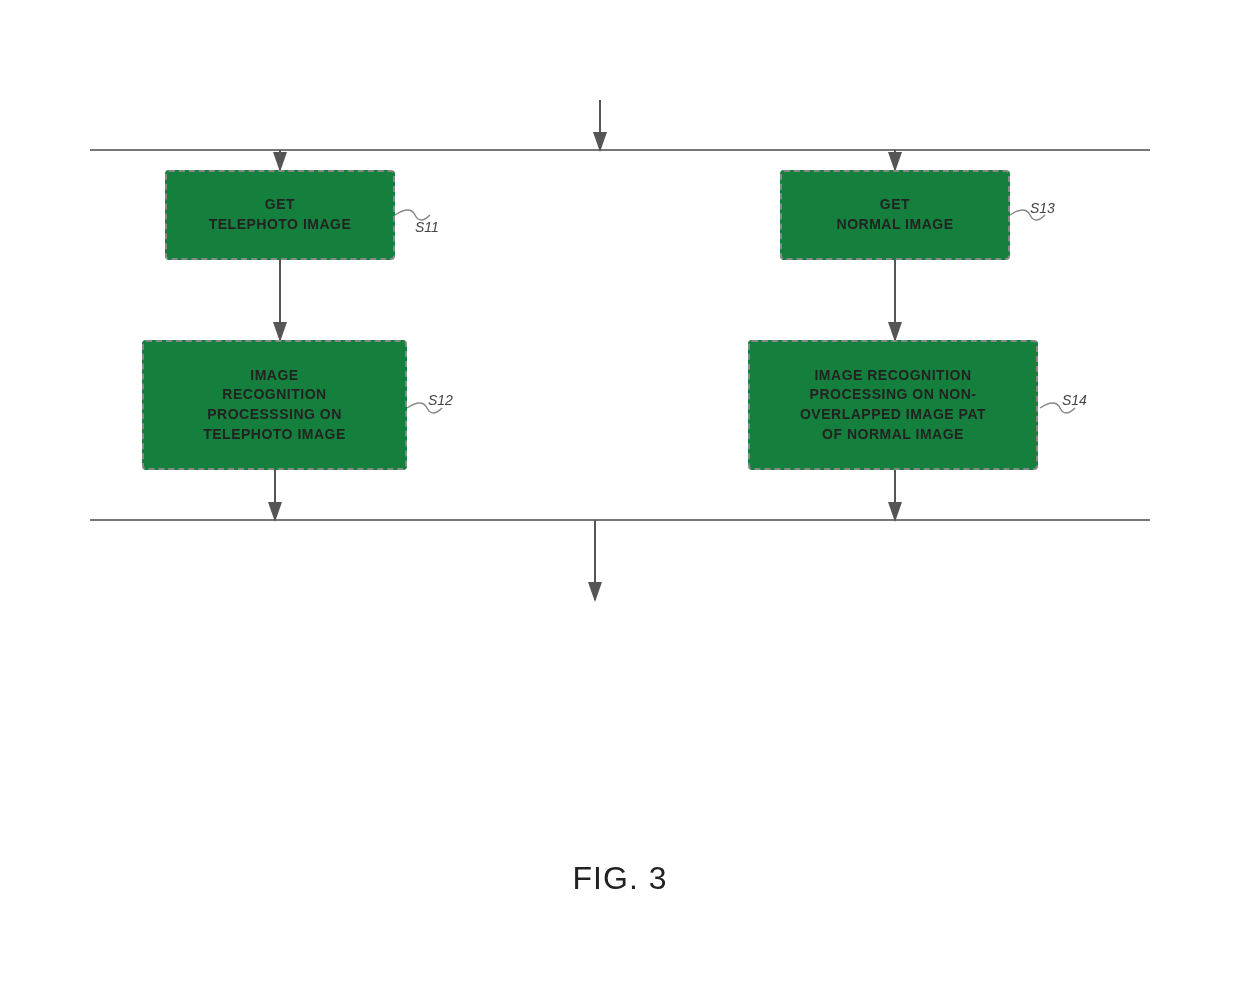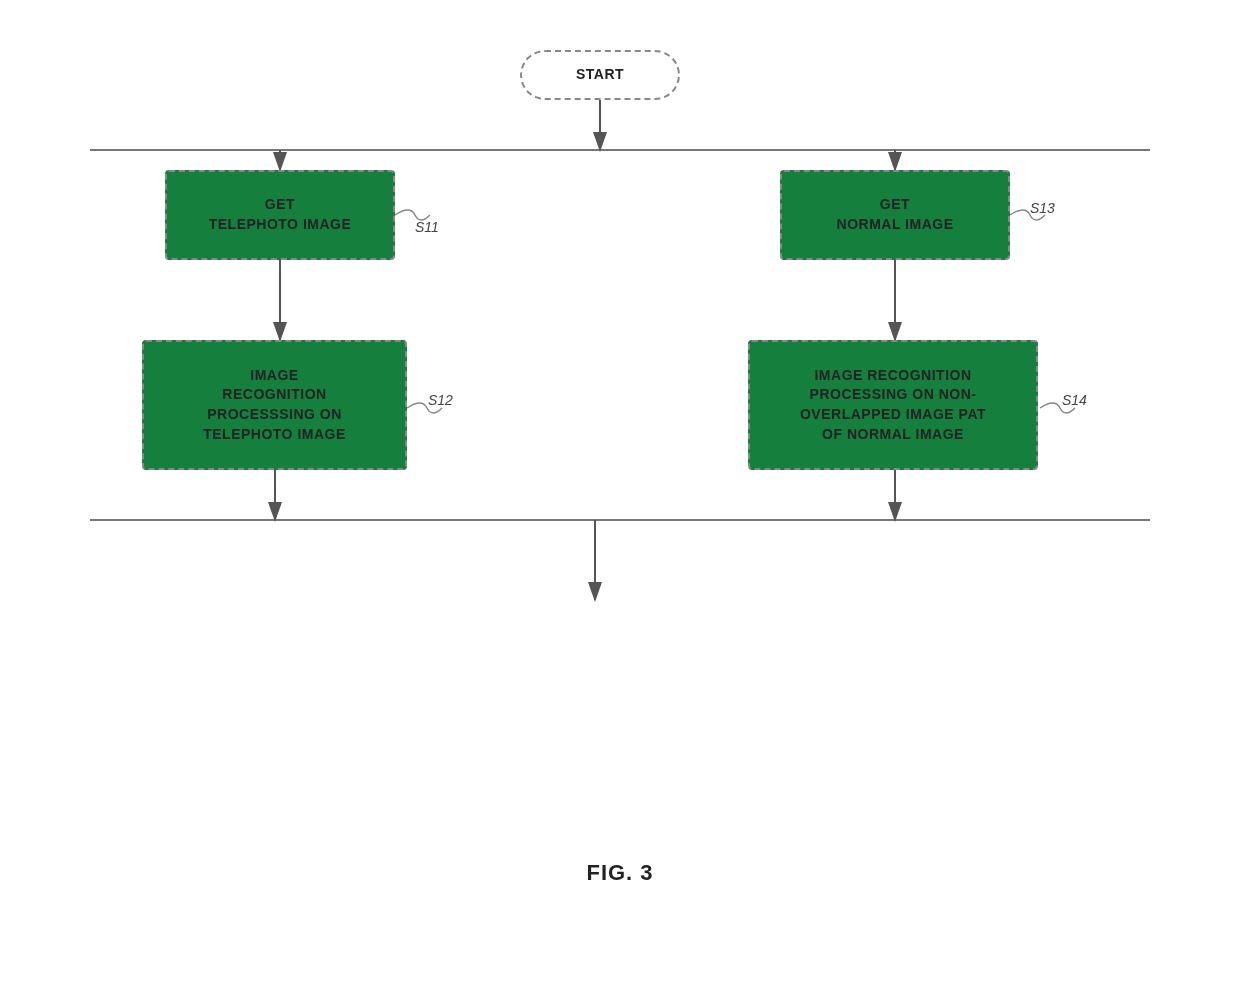--- a/index.html
+++ b/index.html
@@ -71,22 +71,22 @@
     
     .step-label {
       position: absolute;
       font-size: 14px;
       color: #444;
       font-style: italic;
     }
 
     
     .fig-caption {
-      font-size: 22px;
-      font-weight: bold;
+      font-size: 32px;
+      font-weight: normal;
       color: #222;
       margin-top: 10px;
       letter-spacing: 1px;
     }
   </style>
 </head>
 <body>
 
 <div class="diagram-container">
   <div class="flowchart">
@@ -121,23 +121,20 @@
       <path d="M 325 185 Q 340 175 345 185 Q 350 195 360 185" stroke="#888" stroke-width="1.5" fill="none"></path>
 
       <path d="M 940 185 Q 955 175 960 185 Q 965 195 975 185" stroke="#888" stroke-width="1.5" fill="none"></path>
 
       <path d="M 337 378 Q 352 368 357 378 Q 362 388 372 378" stroke="#888" stroke-width="1.5" fill="none"></path>
 
       <path d="M 970 378 Q 985 368 990 378 Q 995 388 1005 378" stroke="#888" stroke-width="1.5" fill="none"></path>
 
     </svg>
 
-    <div class="shape rounded-rect" style="left:450px; top:20px; width:160px; height:50px;">
-      <span class="shape-label">START</span>
-    </div>
 
     <div class="shape rect" style="left:95px; top:140px; width:230px; height:90px;">
       <span class="shape-label">GET<br>TELEPHOTO IMAGE</span>
     </div>
 
     <div class="step-label" style="left:345px; top:170px;margin-top:19px;">S11</div>
 
     <div class="shape rect" style="left:710px; top:140px; width:230px; height:90px;">
       <span class="shape-label">GET<br>NORMAL IMAGE</span>
     </div>

